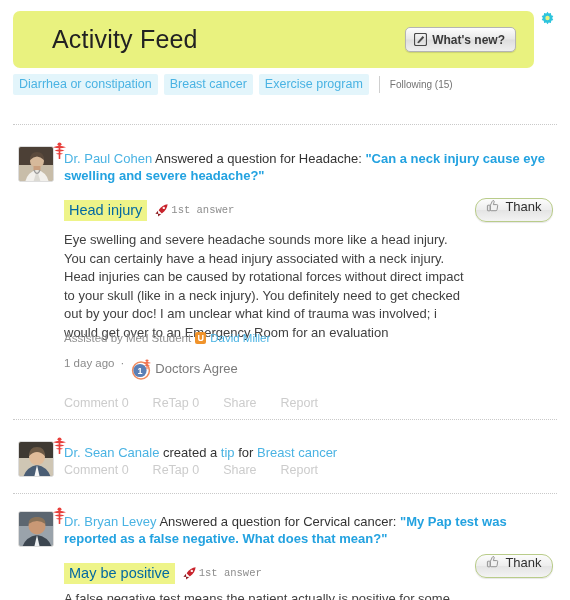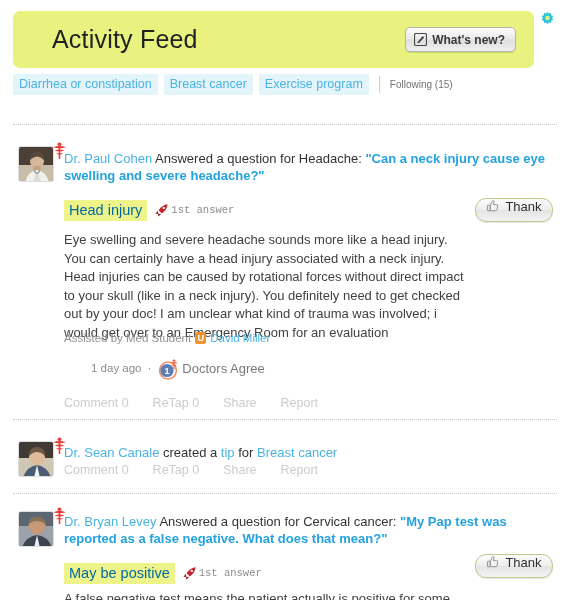--- a/index.html
+++ b/index.html
@@ -193,25 +193,24 @@
     font-size: 9px;
     font-weight: bold;
     line-height: 12px;
     text-align: center;
     border-radius: 2px;
   }
   .assisted .lnk { color: #4ab3e3; cursor: pointer; }
 
   .meta-row {
     display: flex;
-    align-items: center;
+    align-items: flex-start;
     gap: 6px;
     font-size: 11.5px;
     color: #8b8b8b;
-    margin-left: 27px;
   }
   .agree-badge {
     display: flex;
     align-items: center;
     gap: 3px;
   }
   .agree-ring {
     position: relative;
     width: 22px; height: 22px;
   }

